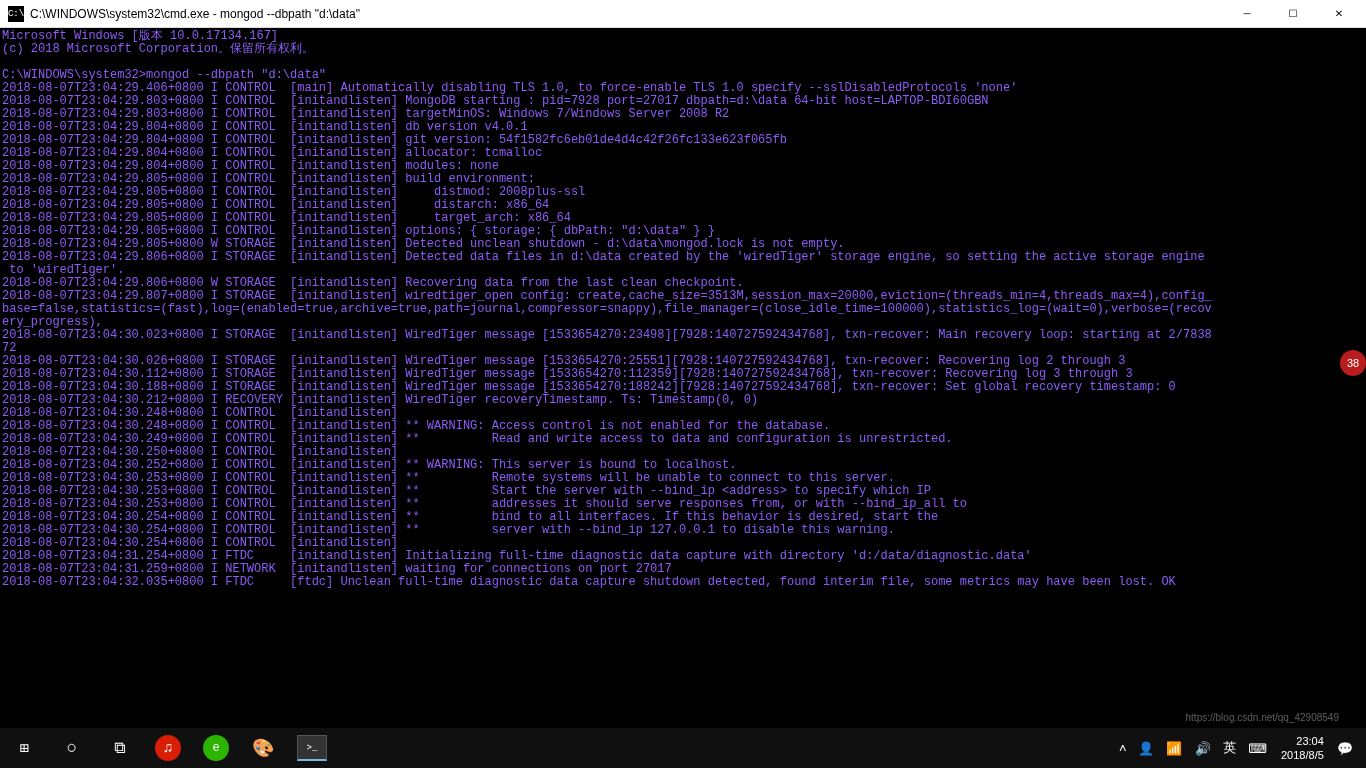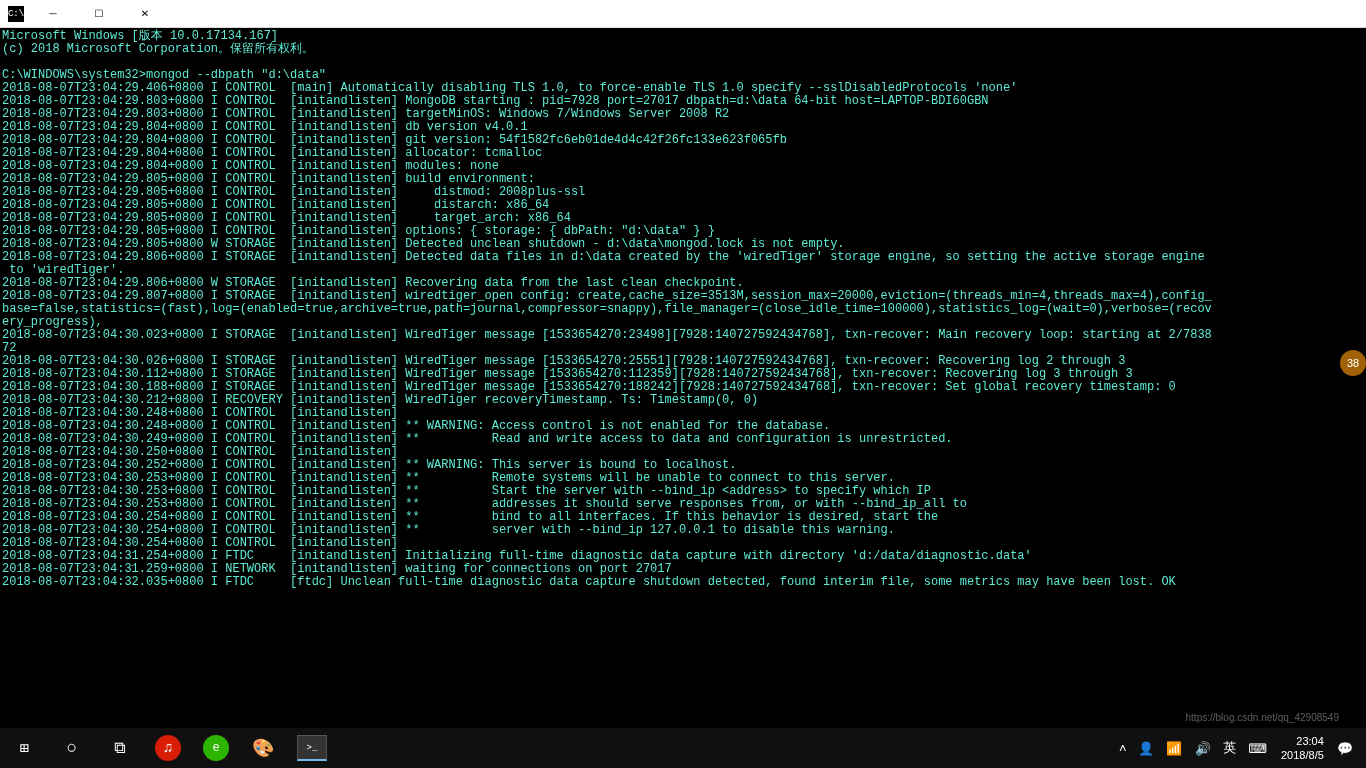--- a/index.html
+++ b/index.html
@@ -43,21 +43,21 @@
   width: 46px; height: 28px;
   display: flex;
   align-items: center;
   justify-content: center;
   font-family: "Segoe UI Symbol", sans-serif;
   font-size: 10px;
   color: #000;
 }
 .terminal {
   background: #000;
-  color: #5eead4;
+  color: #8b5cf6;
   padding: 2px 0 0 2px;
   white-space: pre;
   line-height: 13px;
   font-size: 12px;
   letter-spacing: 0;
   height: 700px;
   overflow: hidden;
 }
 .taskbar {
   position: absolute;
@@ -98,35 +98,36 @@
   bottom: 45px;
   color: rgba(255,255,255,0.35);
   font-family: sans-serif;
   font-size: 10px;
 }
 .badge {
   position: absolute;
   right: 0;
   top: 350px;
   width: 26px; height: 26px;
-  background: #a16207;
+  background: #b91c1c;
   border-radius: 50%;
   color: #fff;
   display: flex;
   align-items: center;
   justify-content: center;
   font-size: 11px;
   font-family: sans-serif;
 }
 </style>
 </head>
 <body>
 
 <div class="titlebar">
   <div class="titlebar-icon">C:\</div>
+  <div class="titlebar-text">C:\WINDOWS\system32\cmd.exe - mongod  --dbpath "d:\data"</div>
   <div class="win-controls">
     <div class="win-btn">─</div>
     <div class="win-btn">☐</div>
     <div class="win-btn close">✕</div>
   </div>
 </div>
 
 <div class="terminal" id="terminal">Microsoft Windows [版本 10.0.17134.167]
 (c) 2018 Microsoft Corporation。保留所有权利。
 

